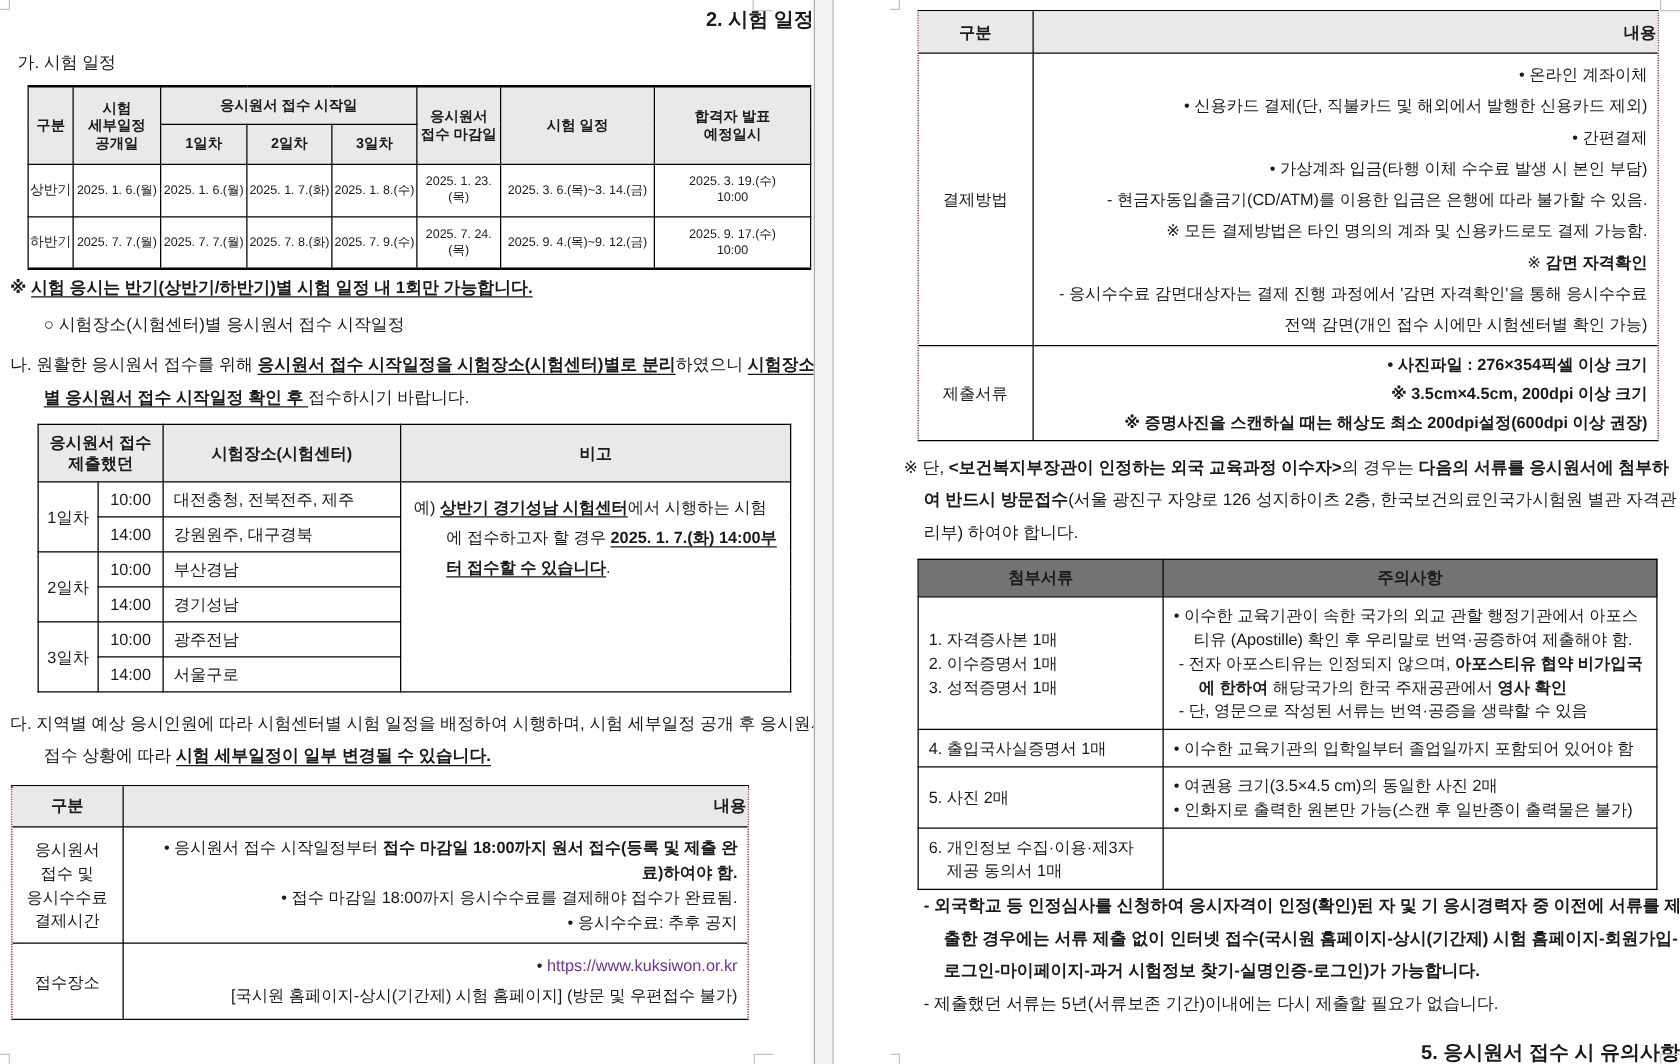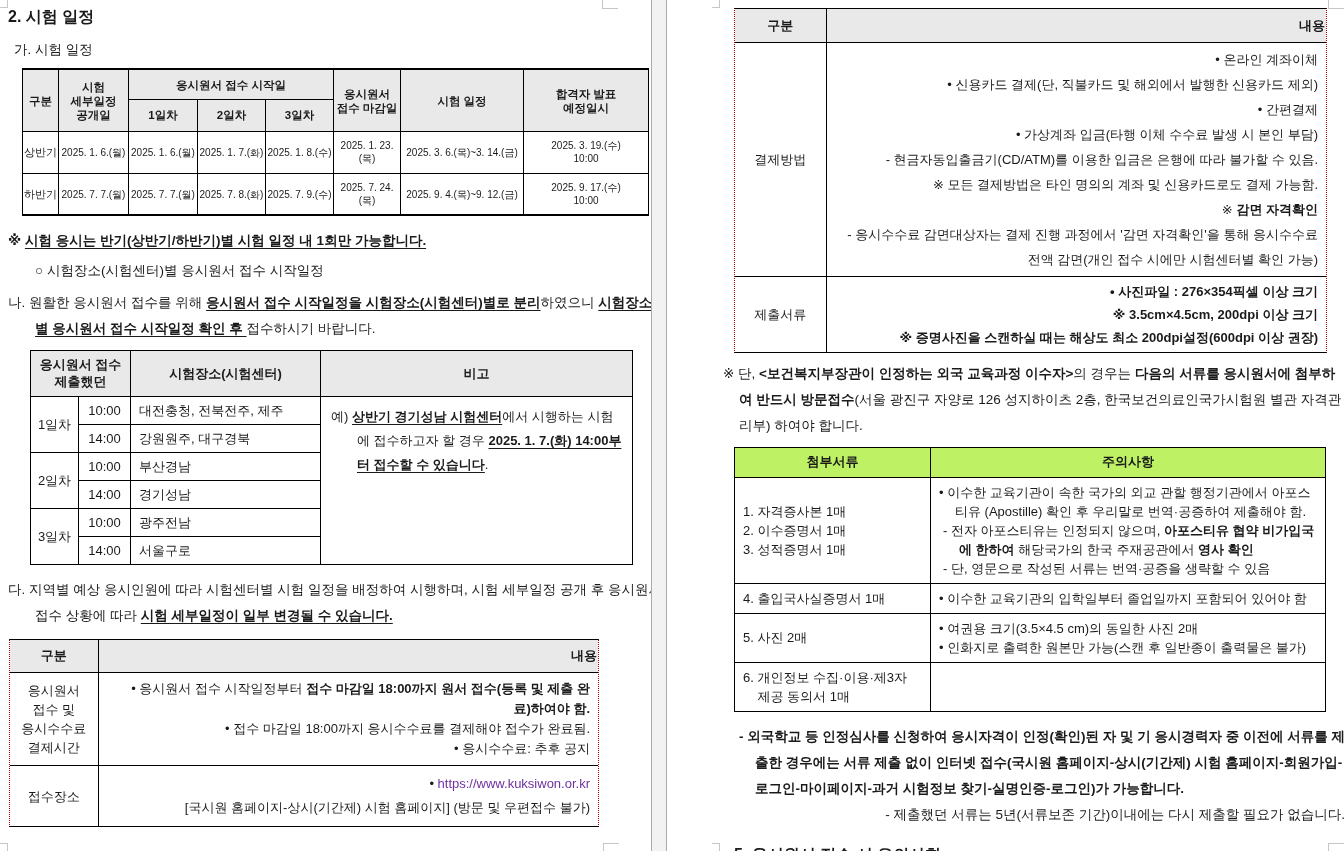--- a/index.html
+++ b/index.html
@@ -19,21 +19,21 @@
   .cm-lb{border-left:1px solid #c6c6c6;border-bottom:1px solid #c6c6c6;}
   .cm-rb{border-right:1px solid #c6c6c6;border-bottom:1px solid #c6c6c6;}
   .cm-lt{border-left:1px solid #c6c6c6;border-top:1px solid #c6c6c6;}
   .cm-rt{border-right:1px solid #c6c6c6;border-top:1px solid #c6c6c6;}
 
   .b{font-weight:bold;}
   .u{text-decoration:underline;text-underline-offset:3px;}
   .pre{white-space:pre-line;}
   .prew{white-space:pre-wrap;}
   .link{color:#7030a0;}
-  .h-sec{font-size:16px;font-weight:bold;line-height:22px;}
+  .h-sec{font-size:16px;font-weight:bold;line-height:22px;text-align:right;}
   .sub{font-size:13.5px;}
   .hang{padding-left:27px;text-indent:-27px;}
 
   table{border-collapse:collapse;table-layout:fixed;}
   th,td{box-sizing:border-box;}
 
   
   .t1{width:626px;margin:8px 0 0 14px;border-top:2px solid #000;border-bottom:2px solid #000;}
   .t1 th,.t1 td{border:1px solid #000;text-align:center;vertical-align:middle;padding:1px 0;}
   .t1 th{background:#e9e9e9;font-size:11.5px;line-height:14px;font-weight:bold;}
@@ -69,21 +69,21 @@
   .t4 col.c1{width:91px;}
   .t4 .r1 .cont{line-height:25px;padding:4px 8px;}
   .t4 .r2 .cont{line-height:23px;padding:3px 8px;font-weight:bold;}
   .ind1{padding-left:10px;}
   .ind2{padding-left:14px;}
   .hang16{padding-left:16px;text-indent:-16px;}
 
   
   .t5{width:591px;margin:8px 0 0 11px;border-top:1.5px solid #000;border-bottom:1.5px solid #000;}
   .t5 th,.t5 td{border:1px solid #000;font-size:13px;}
-  .t5 th{background:#bef264;text-align:center;font-weight:bold;height:30px;vertical-align:middle;}
+  .t5 th{background:#737373;text-align:center;font-weight:bold;height:30px;vertical-align:middle;}
   .t5 col.c1{width:196px;}
   .t5 td{vertical-align:middle;padding:5px 8px;line-height:19px;}
   .t5 td.docs{text-align:left;}
   .para{line-height:26px;}
 </style>
 </head>
 <body>
 
 <div class="page" id="page-left">
 
@@ -142,21 +142,21 @@
       <td>2025. 7. 24.(목)</td>
       <td>2025. 9. 4.(목)~9. 12.(금)</td>
       <td>
         <div>2025. 9. 17.(수)</div>
         <div>10:00</div>
       </td>
     </tr>
   </tbody>
     </table>
 
-  <div class="sub" style="margin-top:15px;">
+  <div class="sub" style="margin-top:4px;">
     <span class="b">※ </span><span class="b u">시험 응시는 반기(상반기/하반기)별 시험 일정 내 1회만 가능합니다.</span>
   </div>
 
   <div class="sub" style="margin:9px 0 0 27px;">○ 시험장소(시험센터)별 응시원서 접수 시작일정</div>
 
   <div class="sub hang para" style="margin-top:9px;width:630px;">
     <span>나. 원활한 응시원서 접수를 위해 </span><span class="b u">응시원서 접수 시작일정을 시험장소(시험센터)별로 분리</span><span>하였으니 </span><span class="b u">시험장소별 응시원서 접수 시작일정 확인 후 </span><span>접수하시기 바랍니다.</span>
   </div>
 
   <table class="t2">
@@ -331,22 +331,22 @@
       </td>
     </tr>
     <tr>
       <td class="docs prew" style="height:44px;">6. 개인정보 수집·이용·제3자
     제공 동의서 1매</td>
       <td></td>
     </tr>
   </tbody>
     </table>
 
-  <div class="sub b para hang16" style="margin:12px 0 0 16px;width:590px;">- 외국학교 등 인정심사를 신청하여 응시자격이 인정(확인)된 자 및 기 응시경력자 중 이전에 서류를 제출한 경우에는 서류 제출 없이 인터넷 접수(국시원 홈페이지-상시(기간제) 시험 홈페이지-회원가입-로그인-마이페이지-과거 시험정보 찾기-실명인증-로그인)가 가능합니다.</div>
-  <div class="sub para hang16" style="margin:0 4px 0 16px;width:590px;text-align:right;">- 제출했던 서류는 5년(서류보존 기간)이내에는 다시 제출할 필요가 없습니다.</div>
+  <div class="sub b para hang16" style="margin:0 0 0 16px;width:590px;">- 외국학교 등 인정심사를 신청하여 응시자격이 인정(확인)된 자 및 기 응시경력자 중 이전에 서류를 제출한 경우에는 서류 제출 없이 인터넷 접수(국시원 홈페이지-상시(기간제) 시험 홈페이지-회원가입-로그인-마이페이지-과거 시험정보 찾기-실명인증-로그인)가 가능합니다.</div>
+  <div class="sub para hang16" style="margin:0 4px 0 16px;width:590px;">- 제출했던 서류는 5년(서류보존 기간)이내에는 다시 제출할 필요가 없습니다.</div>
 
   <div class="h-sec" style="margin:16px 0 0 11px;">5. 응시원서 접수 시 유의사항</div>
 
 </div>
 
 <div class="cm cm-rb" style="left:0;top:0;width:8px;height:8px;"></div>
 <div class="cm cm-lb" style="left:602px;top:0;width:16px;height:9px;"></div>
 <div class="cm cm-rt" style="left:0;top:843px;width:8px;height:8px;"></div>
 <div class="cm cm-lt" style="left:603px;top:843px;width:16px;height:8px;"></div>
 <div class="cm cm-rb" style="left:712px;top:0;width:8px;height:8px;"></div>

